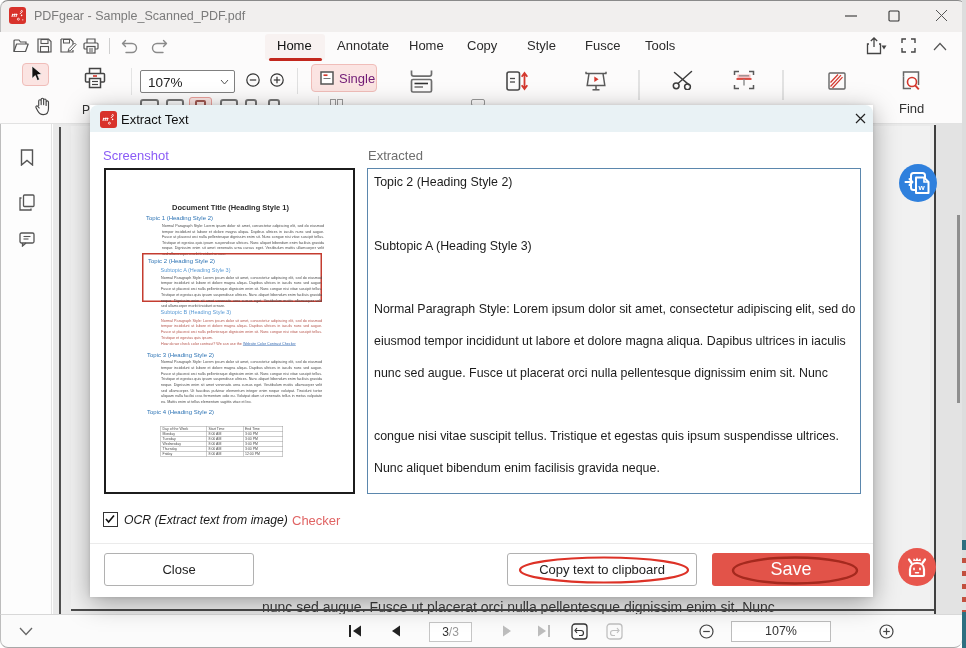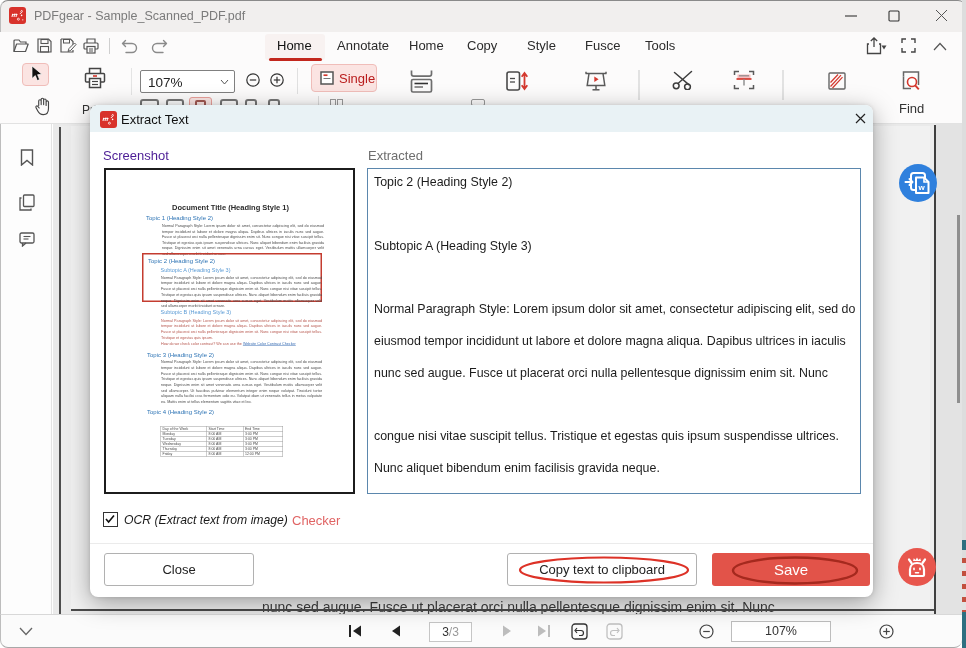--- a/index.html
+++ b/index.html
@@ -110,21 +110,21 @@
     <line x1="7" y1="3.8" x2="7" y2="10.2" stroke="#333" stroke-width="1.2"></line>
   </svg>
 <div class="abs" style="left:297px;top:68px;width:1px;height:26px;background:#e0e0e0;"></div>
 
 <div class="abs" style="left:311px;top:64px;width:66px;height:28px;background:#fbe4e2;border:1px solid #f0bdb9;border-radius:4px;"></div>
 <svg class="abs" style="left:320px;top:71px" width="14" height="14" viewBox="0 0 14 14">
   <rect x="1" y="1" width="12" height="12" fill="#fff" stroke="#555" stroke-width="1.5"></rect>
   <line x1="3.5" y1="4.2" x2="7.5" y2="4.2" stroke="#d4382e" stroke-width="1.7"></line>
   <line x1="3.5" y1="7.5" x2="10.5" y2="7.5" stroke="#777" stroke-width="1"></line>
 </svg>
-<div class="abs" style="left:339px;top:71px;font-size:13px;color:#b91c1c;text-align:center;">Single</div>
+<div class="abs" style="left:339px;top:71px;font-size:13px;color:#701a75;text-align:center;">Single</div>
 
 <svg class="abs" style="left:410px;top:70px" width="23" height="23" viewBox="0 0 23 23">
   <path d="M1.5 0.5 V4 a2.2 2.2 0 0 0 2.2 2.2 H19.3 a2.2 2.2 0 0 0 2.2-2.2 V0.5" fill="none" stroke="#6e6e6e" stroke-width="1.7"></path>
   <rect x="1.5" y="9.5" width="20" height="12.5" rx="1.5" fill="none" stroke="#6e6e6e" stroke-width="1.7"></rect>
   <line x1="4.5" y1="13.5" x2="18" y2="13.5" stroke="#333" stroke-width="1.6"></line>
   <line x1="4.5" y1="17" x2="13" y2="17" stroke="#777" stroke-width="1.6"></line>
 </svg>
 
 <svg class="abs" style="left:506px;top:71px" width="24" height="20" viewBox="0 0 24 20">
   <rect x="1" y="1" width="12.5" height="18" fill="none" stroke="#4a4a4a" stroke-width="1.6" rx="2"></rect>
@@ -287,36 +287,36 @@
     <circle cx="7.5" cy="7.5" r="6.5" fill="none" stroke="#444" stroke-width="1.2"></circle>
     <line x1="4.2" y1="7.5" x2="10.8" y2="7.5" stroke="#444" stroke-width="1.2"></line>
   </svg>
 <div class="abs" style="left:731px;top:621px;width:100px;height:21px;background:#fff;border:1px solid #bdbdbd;font-size:12.5px;color:#333;text-align:center;line-height:19px;">107%</div>
 <svg class="abs" style="left:879px;top:624px" width="15" height="15" viewBox="0 0 15 15">
     <circle cx="7.5" cy="7.5" r="6.5" fill="none" stroke="#444" stroke-width="1.2"></circle>
     <line x1="4.2" y1="7.5" x2="10.8" y2="7.5" stroke="#444" stroke-width="1.2"></line>
     <line x1="7.5" y1="4.2" x2="7.5" y2="10.8" stroke="#444" stroke-width="1.2"></line>
   </svg>
 
-<div class="abs" id="dialog" style="left:90px;top:105px;width:783px;height:492px;background:#fff;border-radius:8px;box-shadow:0 6px 24px rgba(0,0,0,0.35), 0 0 4px rgba(0,0,0,0.12);padding-left:48px;">
+<div class="abs" id="dialog" style="left:90px;top:105px;width:783px;height:492px;background:#fff;border-radius:0;box-shadow:0 6px 24px rgba(0,0,0,0.35), 0 0 4px rgba(0,0,0,0.12);padding-left:48px;">
   <div class="abs" style="left:0;top:0;width:783px;height:27px;background:#e9f2f5;border-radius:8px 8px 0 0;"></div>
   <div class="abs" style="left:10px;top:6px;width:17px;height:17px;background:#d8322b;border-radius:3px;">
     <svg width="17" height="17" viewBox="0 0 17 17">
       <path d="M3 10 L3.6 6.8 M5 10 L5.6 6.8 M7 10 L7.6 6.8 M3 8.2 C4.5 7.2 7 7 8.5 7.6" stroke="#fff" stroke-width="1" fill="none"></path>
       <path d="M11.5 4.5 c1.2-1.8 2.3-1 1.6.4 c-.5 1-1.4 1.6-2.3 1.8" stroke="#fff" stroke-width="0.9" fill="none"></path>
       <circle cx="12.6" cy="8.4" r="0.8" fill="#fff"></circle>
       <circle cx="9.4" cy="12.2" r="1" fill="none" stroke="#fff" stroke-width="0.8"></circle>
     </svg>
   </div>
   <div class="abs" style="left:31px;top:7px;font-size:13px;color:#111;">Extract Text</div>
   <svg class="abs" style="left:765px;top:8px" width="11" height="11" viewBox="0 0 11 11">
       <path d="M1 1 L10 10 M10 1 L1 10" stroke="#222" stroke-width="1.2"></path>
     </svg>
 
-  <div class="abs" style="left:13px;top:43px;font-size:13px;color:#4c1d95;">Screenshot</div>
+  <div class="abs" style="left:13px;top:43px;font-size:13px;color:#8b5cf6;">Screenshot</div>
   <div class="abs" style="left:278px;top:43px;font-size:13px;color:#6e6e6e;">Extracted</div>
 
   <div class="abs" id="shotpanel" style="left:14px;top:63px;width:251px;height:326px;background:#fff;border:2px solid #1c1c1c;overflow:hidden;">
     <div style="position:absolute;left:0;top:0;width:498px;height:644px;transform:scale(0.5);transform-origin:0 0;">
       <div class="abs" style="left:0;top:66px;width:498px;text-align:center;font-size:15px;color:#2b2b2b;font-weight:bold;">Document Title (Heading Style 1)</div>
       <div class="abs" style="left:80px;top:88px;font-size:12px;color:#2e74b5;">Topic 1 (Heading Style 2)</div>
       <div class="abs" style="left:112px;top:107px;width:324px;font-size:7.4px;line-height:10.9px;color:#4a4a4a;text-align:justify;">Normal Paragraph Style: Lorem ipsum dolor sit amet, consectetur adipiscing elit, sed do eiusmod tempor incididunt ut labore et dolore magna aliqua. Dapibus ultrices in iaculis nunc sed augue. Fusce ut placerat orci nulla pellentesque dignissim enim sit. Nunc congue nisi vitae suscipit tellus. Tristique et egestas quis ipsum suspendisse ultrices. Nunc aliquet bibendum enim facilisis gravida neque. Dignissim enim sit amet venenatis urna cursus eget. Vestibulum mattis ullamcorper velit sed ullamcorper morbi tincidunt ornare.</div>
       <div class="abs" style="left:72px;top:166px;width:360px;height:98px;border:3px solid #c43c30;"></div>
       <div class="abs" style="left:84px;top:175px;font-size:12px;color:#2e74b5;">Topic 2 (Heading Style 2)</div>
       <div class="abs" style="left:109px;top:193px;font-size:11px;color:#5b9bd5;">Subtopic A (Heading Style 3)</div>
@@ -376,17 +376,17 @@
   <div class="abs" style="left:34px;top:408px;font-size:12.2px;color:#1a1a1a;font-style:italic;">OCR (Extract text from image)</div>
   <div class="abs" style="left:202px;top:408px;font-size:13px;color:#e06464;">Checker</div>
 
   <div class="abs" style="left:0;top:438px;width:783px;height:1px;background:#ebebeb;"></div>
 
   <div class="abs" style="left:417px;top:448px;width:190px;height:33px;border:1px solid #b1b1b1;border-radius:3px;background:#fff;text-align:center;font-size:13px;color:#222;line-height:31px;">Copy text to clipboard</div>
   <div class="abs" style="left:14px;top:448px;width:150px;height:33px;border:1px solid #b1b1b1;border-radius:3px;background:#fff;text-align:center;font-size:13px;color:#222;line-height:31px;">Close</div>
   <svg class="abs" style="left:428px;top:451px" width="172" height="28" viewBox="0 0 172 28">
       <ellipse cx="86" cy="14" rx="84" ry="12.5" fill="none" stroke="#dd3227" stroke-width="2.2"></ellipse>
     </svg>
-  <div class="abs" style="left:622px;top:448px;width:158px;height:33px;border-radius:3px;background:#e25349;text-align:center;font-size:15px;color:#fff;line-height:33px;">Save</div>
+  <div class="abs" style="left:622px;top:448px;width:158px;height:33px;border-radius:3px;background:#e25349;text-align:center;font-size:18px;color:#fff;line-height:33px;">Save</div>
   <svg class="abs" style="left:640px;top:451px" width="130" height="29" viewBox="0 0 130 29">
       <ellipse cx="65" cy="14.5" rx="62" ry="13" fill="none" stroke="#a5291e" stroke-width="2.4"></ellipse>
     </svg>
 </div>
 
 </body></html>

